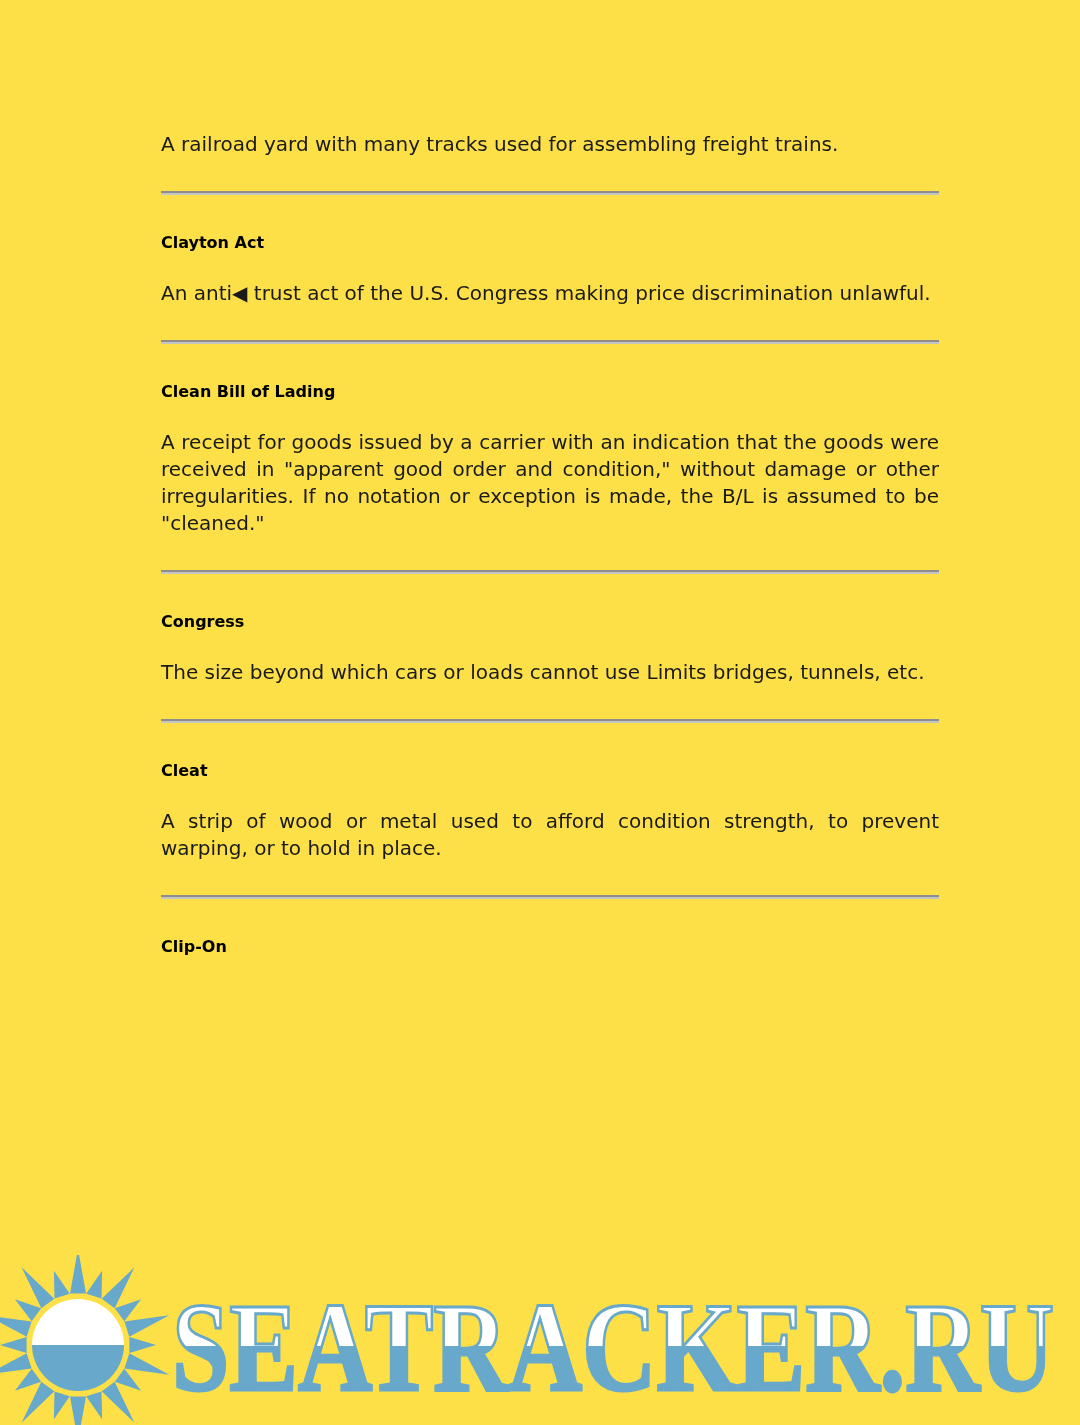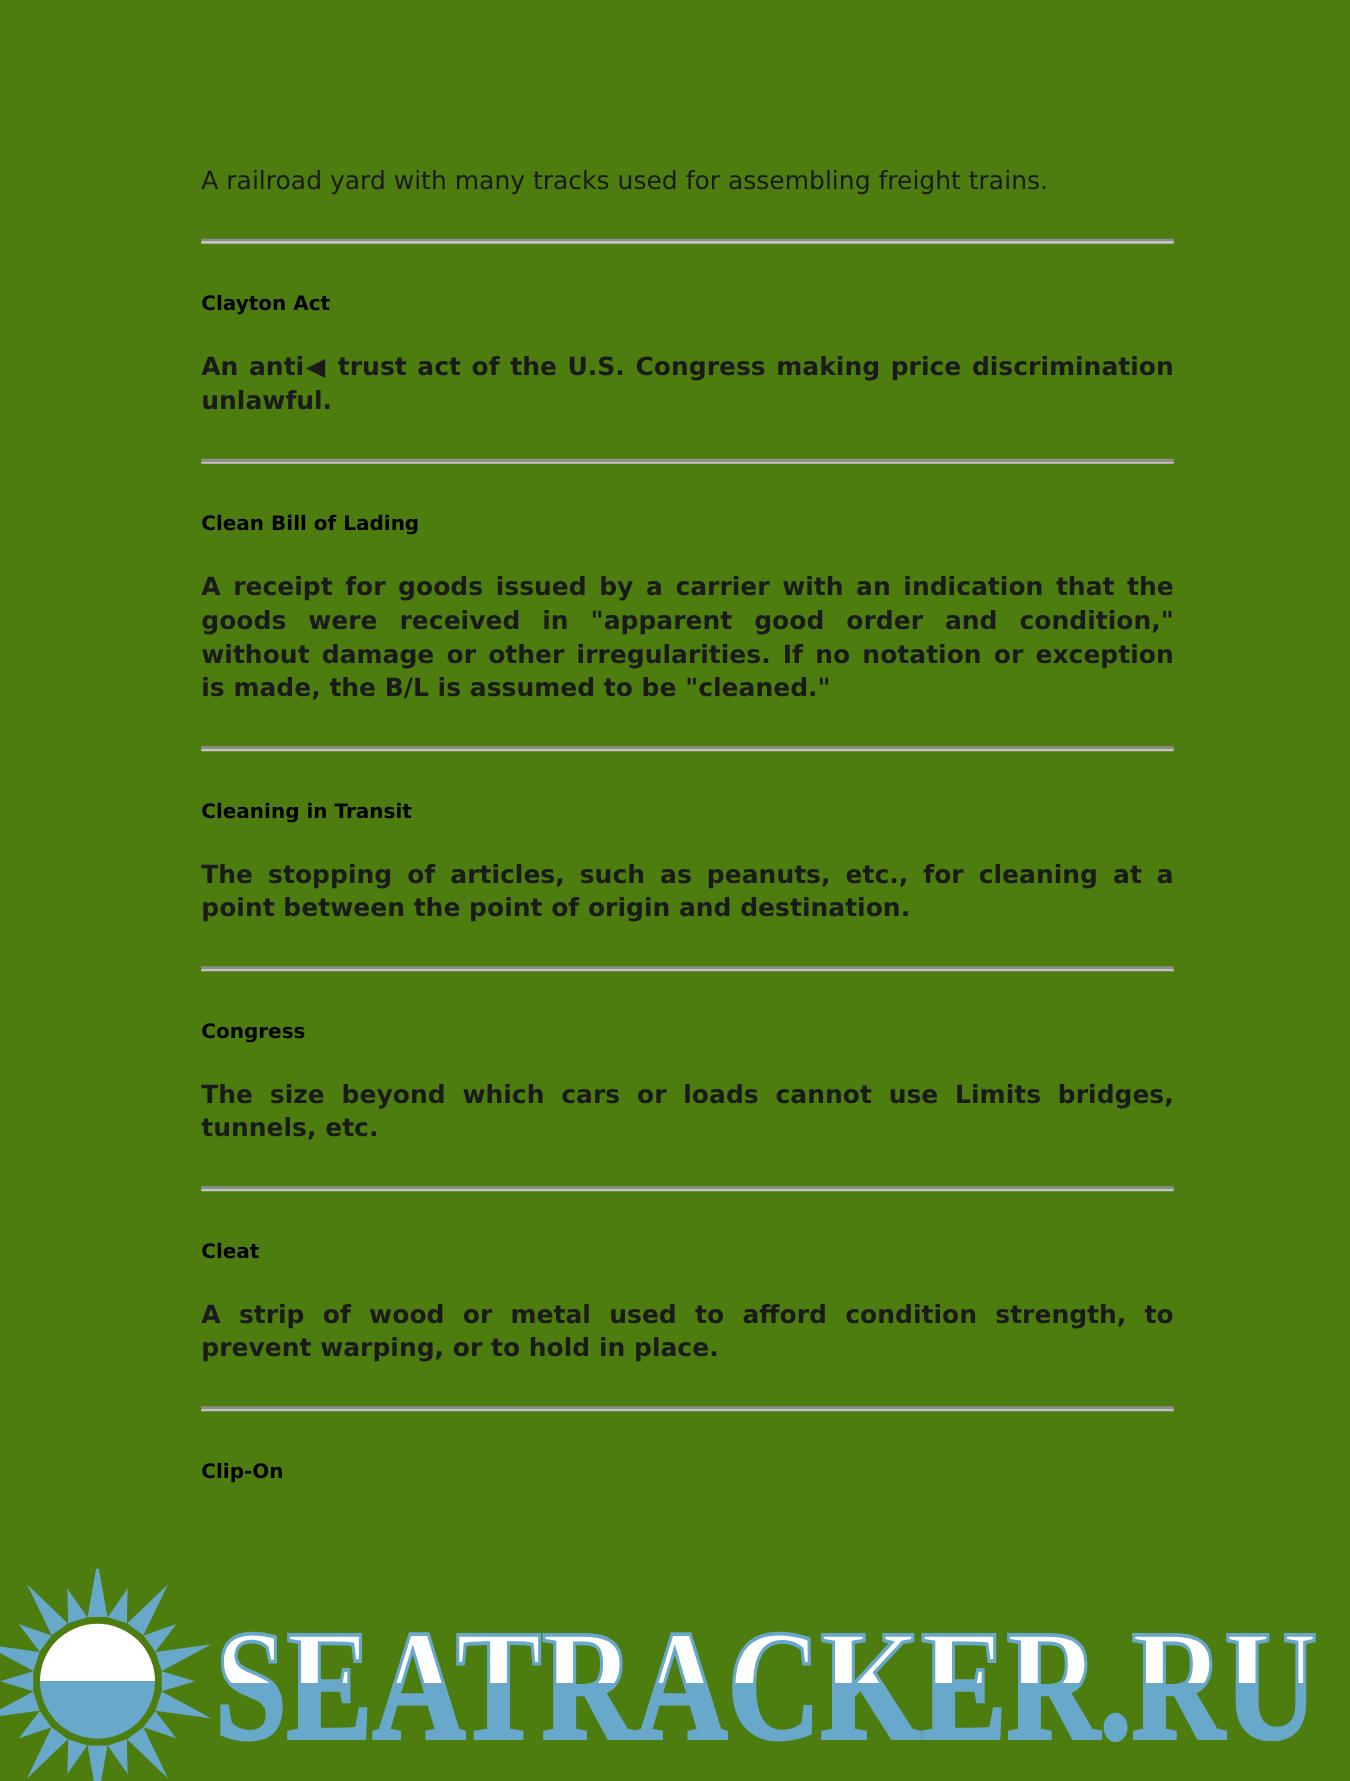--- a/index.html
+++ b/index.html
@@ -2,21 +2,21 @@
 <html><head>
 <meta charset="utf-8">
 <style>
   * { margin: 0; padding: 0; box-sizing: border-box; }
   html, body { background: #e8e8e8; }
   .page {
     position: relative;
     width: 1080px;
     height: 1425px;
     margin: 0 auto;
-    background: #4d7c0f;
+    background: #fde047;
     overflow: hidden;
     font-family: "DejaVu Sans", "Liberation Sans", sans-serif;
     color: #1a1a1a;
   }
   .content {
     position: absolute;
     left: 161px;
     width: 778px;
     top: 0;
   }
@@ -38,21 +38,20 @@
     line-height: 27px;
     font-weight: bold;
     color: #000000;
   }
   .entry p.definition {
     margin: 24px 0 0 0;
     font-size: 20px;
     line-height: 27px;
     text-align: justify;
     white-space: pre-line;
-    font-weight: bold;
   }
   .entry.last h2.term {
   }
   .watermark {
     position: absolute;
     left: 0;
     bottom: 0;
     width: 882px;
     height: 170px;
     pointer-events: none;
@@ -76,25 +75,20 @@
       <h2 class="term">Clayton Act</h2>
       <p class="definition">An anti◀ trust act of the U.S. Congress making price discrimination unlawful.</p>
     </section>
 
     <section class="entry">
       <hr class="rule">
       <h2 class="term">Clean Bill of Lading</h2>
       <p class="definition">A receipt for goods issued by a carrier with an indication that the goods were received in "apparent good order and condition," without damage or other irregularities.  If no notation or exception is made, the B/L is assumed to be "cleaned."</p>
     </section>
 
-    <section class="entry">
-      <hr class="rule">
-      <h2 class="term">Cleaning in Transit</h2>
-      <p class="definition">The stopping of articles, such as peanuts, etc., for cleaning at a point between the point of origin and destination.</p>
-    </section>
 
     <section class="entry">
       <hr class="rule">
       <h2 class="term">Congress</h2>
       <p class="definition">The size beyond which cars or loads cannot use Limits bridges, tunnels, etc.</p>
     </section>
 
     <section class="entry">
       <hr class="rule">
       <h2 class="term">Cleat</h2>

